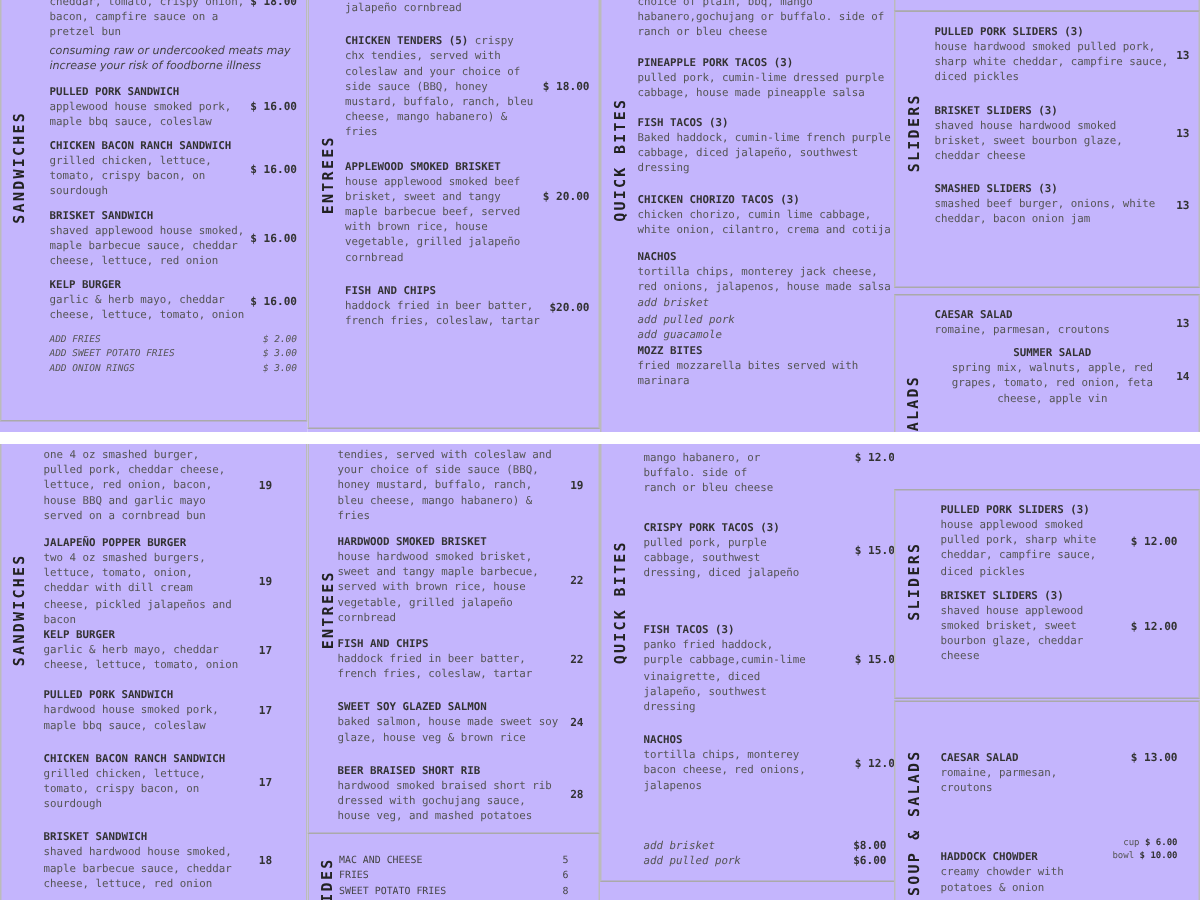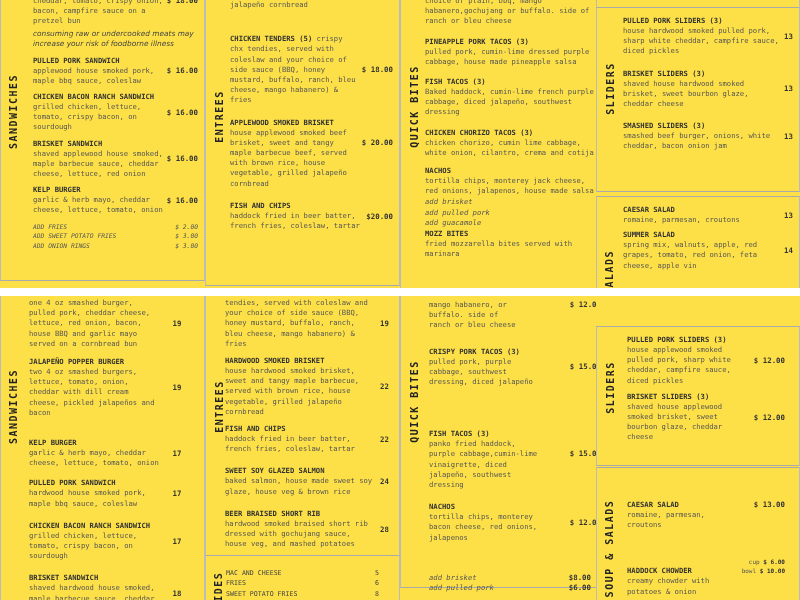--- a/index.html
+++ b/index.html
@@ -1,19 +1,19 @@
 <!DOCTYPE html>
 <html><head>
 <meta charset="utf-8">
 <style>
   * { box-sizing: border-box; margin: 0; padding: 0; }
   html, body { width: 800px; height: 600px; overflow: hidden; background: #fff; }
   body { position: relative; font-family: "DejaVu Sans Mono", "Liberation Mono", monospace; color: #333; }
 
-  .panel { position: absolute; overflow: hidden; background: #fde047; }
+  .panel { position: absolute; overflow: hidden; background: #c4b5fd; }
   .panel.top { top: 0; height: 288px; }
   .panel.bot { top: 296px; height: 304px; }
   .col0 { left: 0; width: 205px; }
   .col1 { left: 205px; width: 195px; }
   .col2 { left: 400px; width: 216px; }
   .col3 { left: 596px; width: 204px; }
 
   .section { position: absolute; left: 0; right: 0; border-left: 1px solid #bbb; border-right: 1px solid #bbb; }
   .section.bt { border-top: 1px solid #aaa; }
   .section.bb { border-bottom: 1px solid #aaa; }
@@ -103,21 +103,21 @@
   </div>
 
 </div>
 
 <div class="panel top col1">
   <div class="section bb" style="top:-4px;height:290px;">
     <div class="vlabel" style="top:90px;height:60px;">
         <span>ENTREES</span>
       </div>
     <div class="items" style="top:4px;left:24px;">
-      <div class="desc" style="margin-bottom:24px;">jalapeño cornbread</div>
+      <div class="desc" style="margin-bottom:12px;">jalapeño cornbread</div>
       <div class="item" style="margin-bottom:12px;">
         <div class="txt desc"><span class="name">CHICKEN TENDERS (5)</span> <span>crispy chx tendies, served with coleslaw and your choice of side sauce (BBQ, honey mustard, buffalo, ranch, bleu cheese, mango habanero) &amp; fries</span></div>
         <div class="price">$ 18.00</div>
       </div>
       <div class="item" style="margin-bottom:12px;">
         <div class="txt">
             <div class="name">APPLEWOOD SMOKED BRISKET</div>
             <div class="desc">house applewood smoked beef brisket, sweet and tangy maple barbecue beef, served with brown rice, house vegetable, grilled jalapeño cornbread</div>
           </div>
         <div class="price" style="align-self:flex-start;margin-top:20px;">$ 20.00</div>
@@ -232,21 +232,21 @@
         <span>SALADS</span>
       </div>
     <div class="items" style="top:8px;left:26px;">
       <div class="item" style="margin-bottom:5px;">
         <div class="txt">
             <div class="name">CAESAR SALAD</div>
             <div class="desc">romaine, parmesan, croutons</div>
           </div>
         <div class="price">13</div>
       </div>
-      <div class="item" style="margin-bottom:18px;">
+      <div class="item" style="margin-bottom:18px;text-align:center;">
         <div class="txt">
             <div class="name">SUMMER SALAD</div>
             <div class="desc">spring mix, walnuts, apple, red grapes, tomato, red onion, feta cheese, apple vin</div>
           </div>
         <div class="price">14</div>
       </div>
       <div class="item">
         <div class="txt">
             <div class="name">SEAFOOD CHOWDER</div>
             <div class="desc">creamy chowder with</div>
@@ -270,21 +270,21 @@
 <div class="panel bot col0">
   <div class="section" style="top:0;height:310px;">
     <div class="vlabel" style="top:50px;height:120px;">
         <span>SANDWICHES</span>
       </div>
     <div class="items" style="top:2px;left:28px;right:14px;">
       <div class="item" style="margin-bottom:8px;">
         <div class="txt desc">one 4 oz smashed burger, pulled pork, cheddar cheese, lettuce, red onion, bacon, house BBQ and garlic mayo served on a cornbread bun</div>
         <div class="price" style="width:30px;text-align:center;">19</div>
       </div>
-      <div class="item" style="margin-bottom:20px;align-items:center;">
+      <div class="item" style="margin-bottom:0;align-items:center;">
         <div class="txt">
             <div class="name">JALAPEÑO POPPER BURGER</div>
             <div class="desc">two 4 oz smashed burgers, lettuce, tomato, onion, cheddar with dill cream cheese, pickled jalapeños and bacon</div>
           </div>
         <div class="price" style="width:30px;text-align:center;">19</div>
       </div>
       <div class="item" style="margin-bottom:10px;">
         <div class="txt">
             <div class="name">KELP  BURGER</div>
             <div class="desc">garlic &amp; herb mayo, cheddar cheese, lettuce, tomato, onion</div>
@@ -381,21 +381,21 @@
 <div class="panel bot col2">
   <div class="section bb" style="top:0;height:292px;">
     <div class="vlabel" style="top:50px;height:110px;">
         <span>QUICK BITES</span>
       </div>
     <div class="items" style="top:4px;left:28px;right:14px;">
       <div class="item" style="margin-bottom:16px;">
         <div class="txt desc" style="max-width:95px;">mango habanero, or buffalo. side of ranch or bleu cheese</div>
         <div class="price" style="align-self:flex-start;">$ 12.00</div>
       </div>
-      <div class="item" style="margin-bottom:42px;">
+      <div class="item" style="margin-bottom:28px;">
         <div class="txt" style="max-width:115px;">
             <div class="name">CRISPY PORK TACOS (3)</div>
             <div class="desc">pulled pork, purple cabbage, southwest dressing, diced jalapeño</div>
           </div>
         <div class="price">$ 15.00</div>
       </div>
       <div class="item" style="margin-bottom:12px;">
         <div class="txt" style="max-width:115px;">
             <div class="name">FISH TACOS (3)</div>
             <div class="desc">panko fried haddock, purple cabbage,cumin-lime vinaigrette, diced jalapeño, southwest dressing</div>

